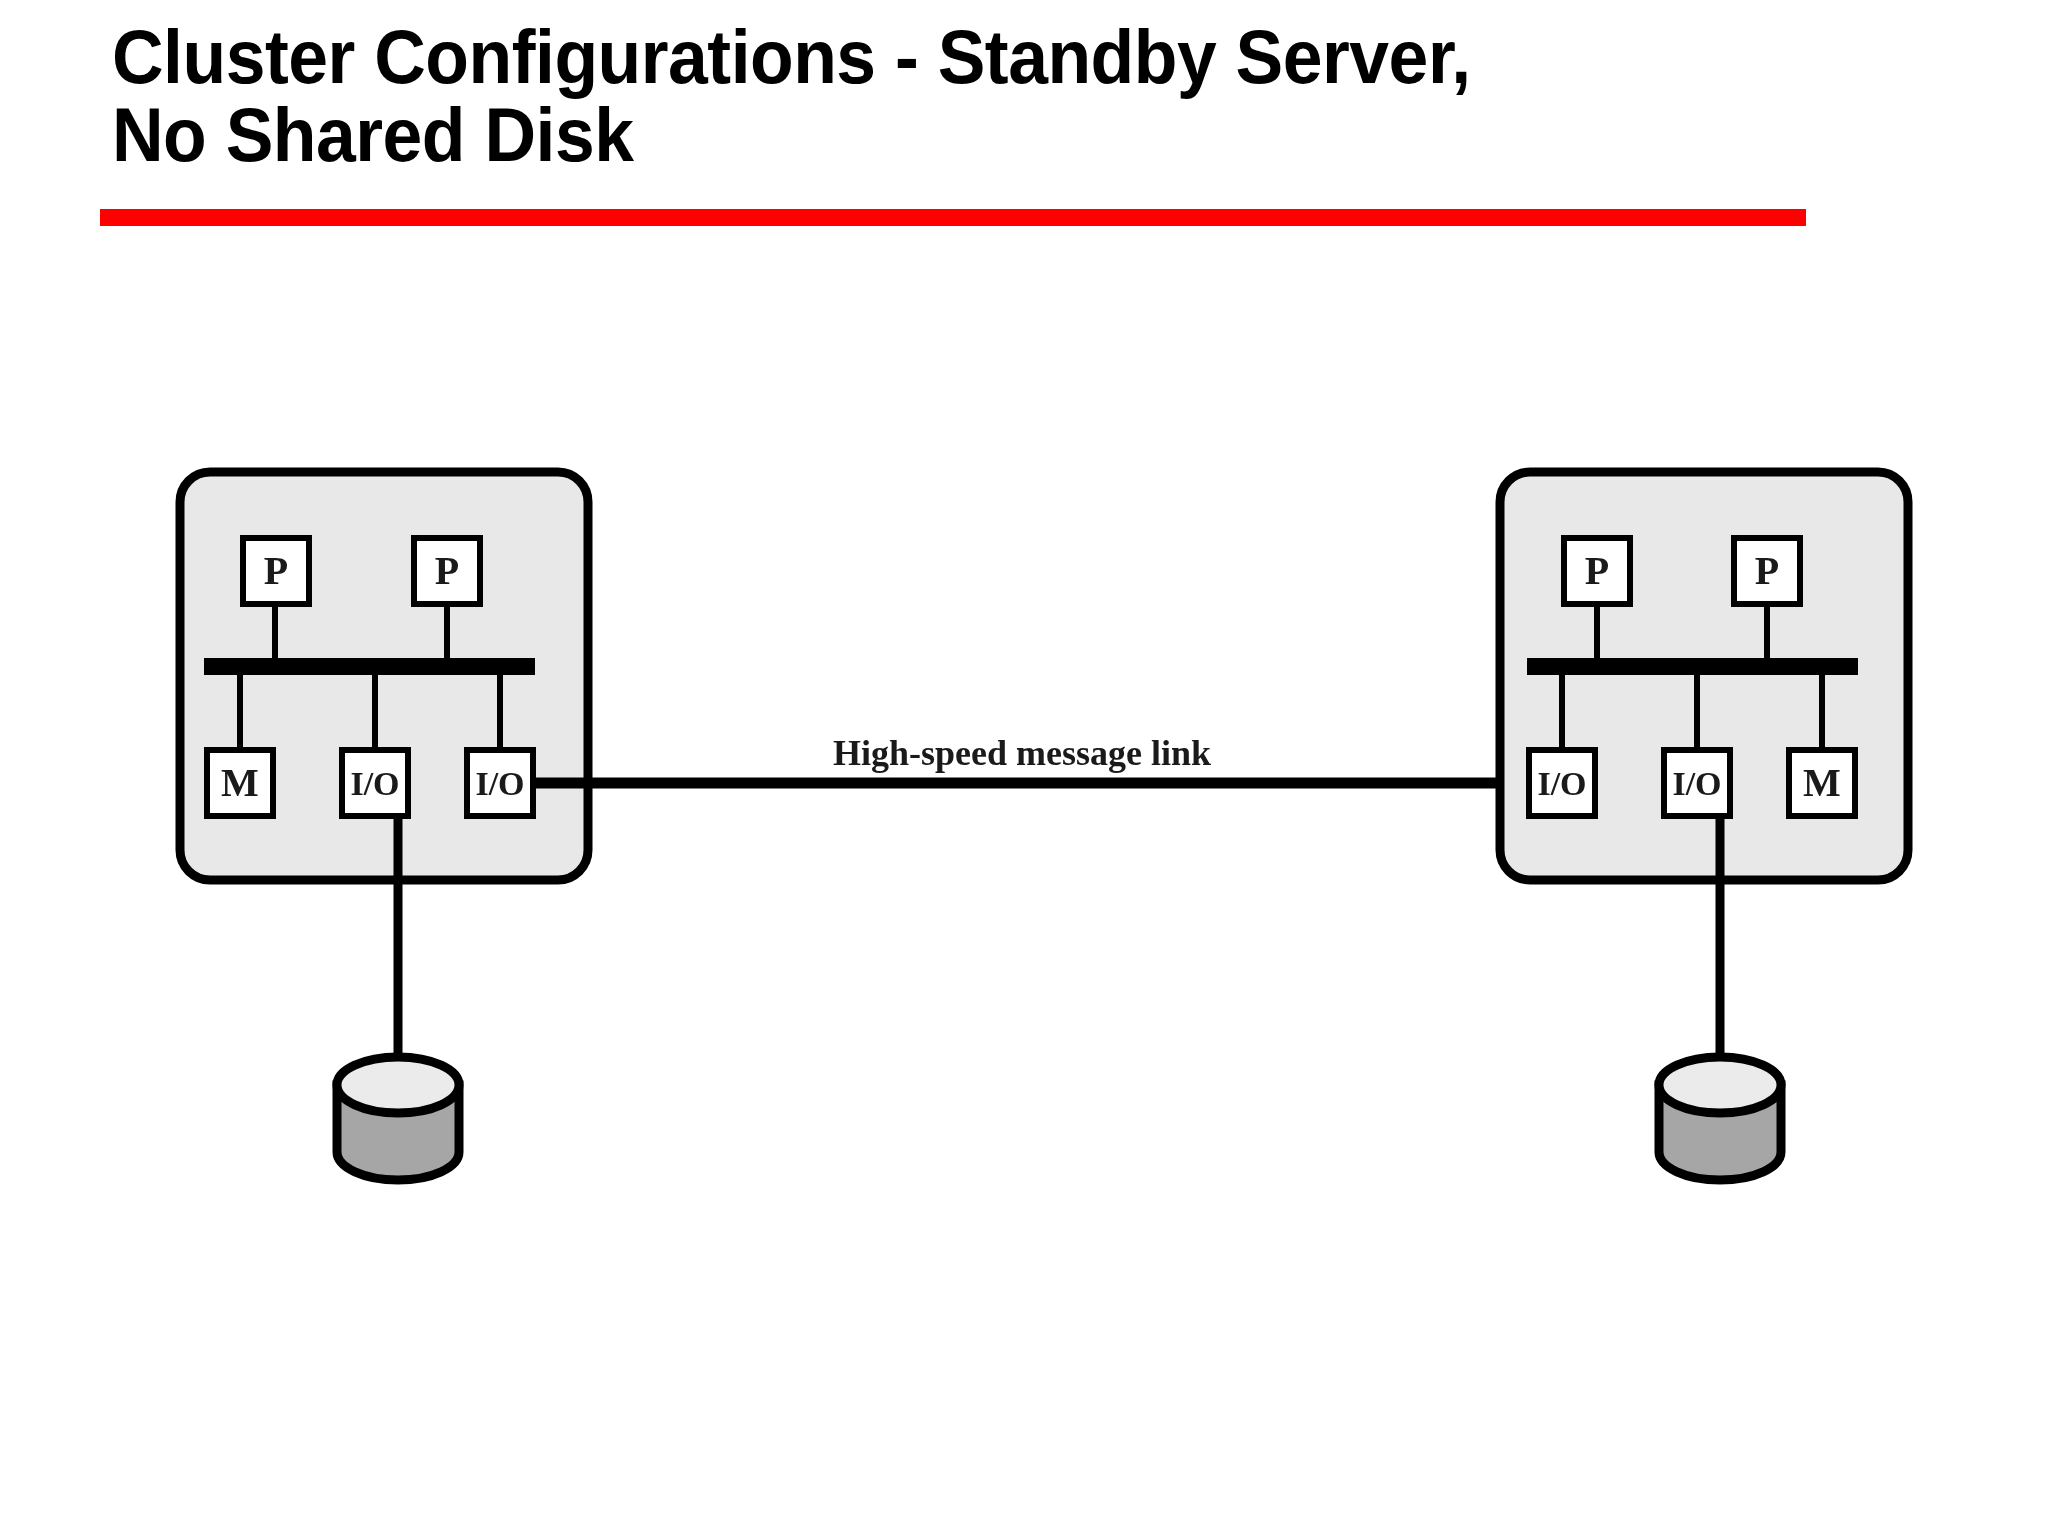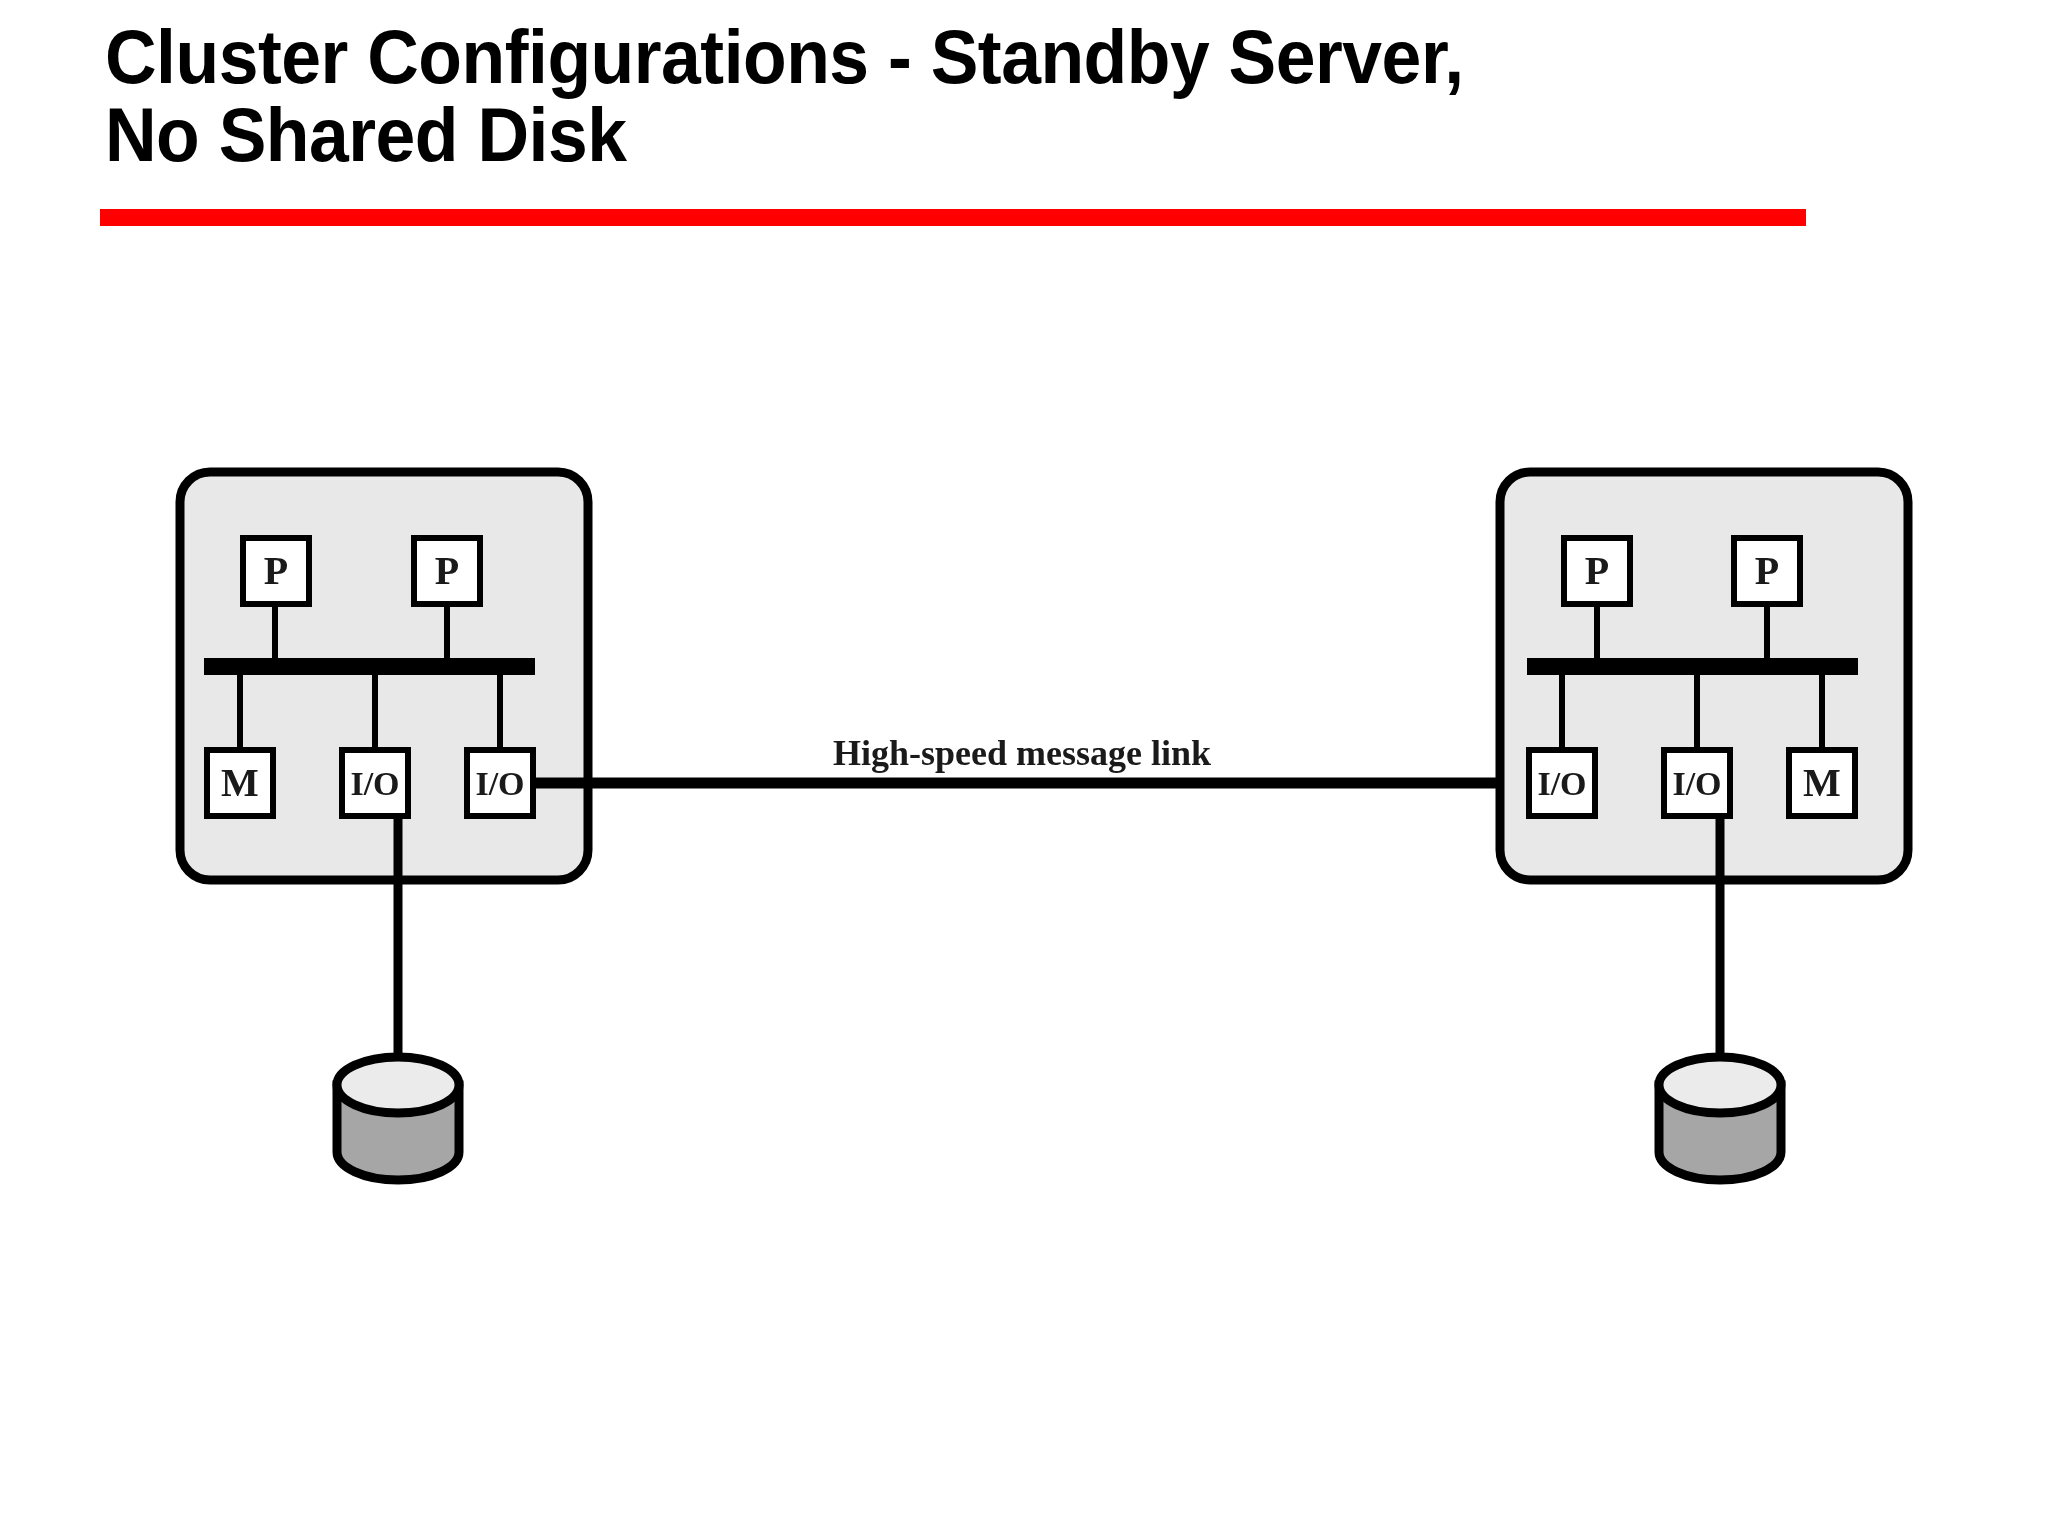--- a/index.html
+++ b/index.html
@@ -11,21 +11,21 @@
     width: 2048px;
     height: 1536px;
     position: relative;
     overflow: hidden;
     font-family: "Liberation Sans", sans-serif;
   }
 
   
   #title-block {
     position: absolute;
-    left: 105px;
+    left: 112px;
     top: 18px;
     width: 1820px;
   }
   #slide-title {
     font-family: "Liberation Sans", sans-serif;
     font-weight: bold;
     font-size: 76px;
     line-height: 1.02;
     letter-spacing: -0.5px;
     color: #000000;

